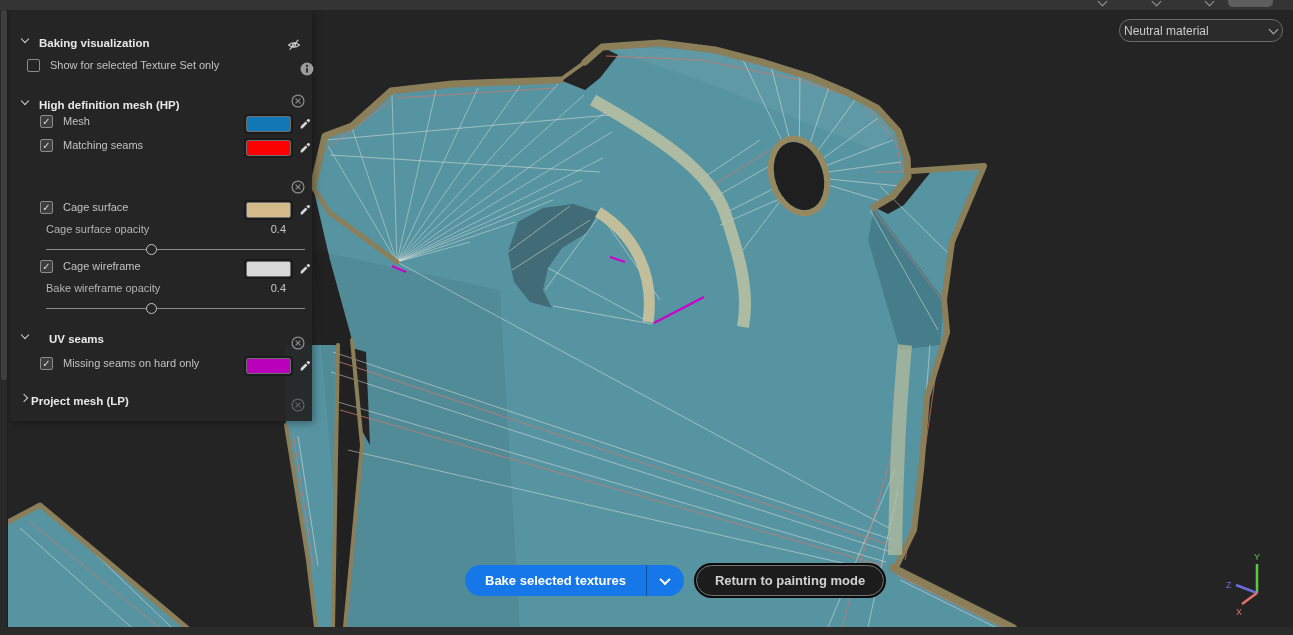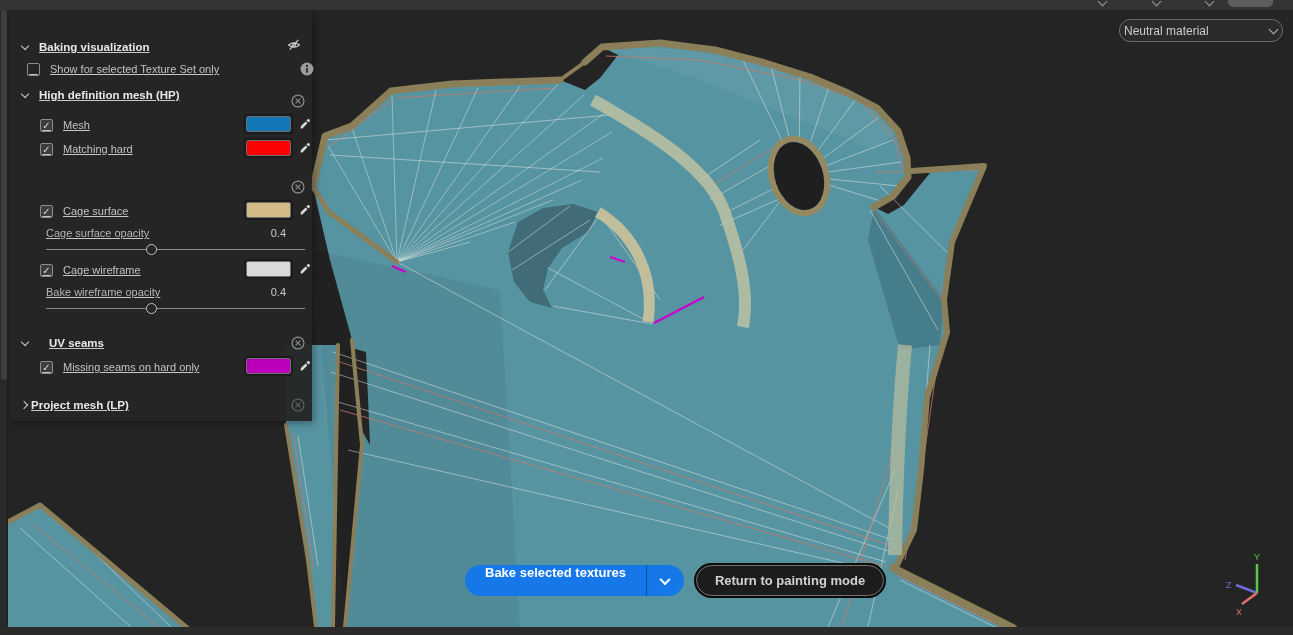--- a/index.html
+++ b/index.html
@@ -10,21 +10,21 @@
   .topbar{position:absolute;left:0;top:0;width:1293px;height:10px;background:#343434;z-index:6;overflow:hidden;}
   .bottombar{position:absolute;left:0;top:627px;width:1293px;height:8px;background:#2b2b2b;z-index:6;}
   .vscroll{position:absolute;left:0;top:10px;width:8px;height:617px;background:#292929;border-right:1px solid #1e1e1e;z-index:6;}
   .vscroll .thumb{position:absolute;left:1px;top:0;width:6px;height:370px;background:#3e3e3e;border-radius:3px;}
   .tb-chev{position:absolute;top:-3px;width:9px;height:9px;}
   .tb-chev:after{content:"";position:absolute;left:1px;top:1px;width:6px;height:6px;border-right:1.5px solid #9a9a9a;border-bottom:1.5px solid #9a9a9a;transform:rotate(45deg);}
   .tb-pill{position:absolute;top:-6px;left:1228px;width:45px;height:13px;background:#5e5e5e;border-radius:5px;}
   
   .panel{position:absolute;left:10px;top:10px;width:302px;height:411px;background:rgba(37,37,37,0.96);
          z-index:4;color:#c6c6c6;font-size:11px;box-shadow:2px 2px 8px rgba(0,0,0,.35);}
-  .prow{position:absolute;left:0;right:0;height:20px;display:flex;align-items:center;text-decoration:underline;}
+  .prow{position:absolute;left:0;right:0;height:20px;display:flex;}
   .sec-title{font-weight:bold;color:#e8e8e8;font-size:11.5px;}
   .lbl{color:#c2c2c2;}
   .dim{color:#b5b5b5;}
   .chev{display:inline-block;width:7px;height:7px;position:relative;}
   .chev:after{content:"";position:absolute;left:0;top:0;width:5px;height:5px;border-right:1.4px solid #cfcfcf;border-bottom:1.4px solid #cfcfcf;}
   .chev.down:after{transform:rotate(45deg);top:-1px;}
   .chev.right:after{transform:rotate(-45deg);left:-1px;}
   .cbx{width:13px;height:13px;border:1px solid #8c8c8c;border-radius:2px;background:transparent;
        display:flex;align-items:center;justify-content:center;font-size:10px;color:transparent;flex:0 0 13px;}
   .cbx.checked{background:#3d3d3d;color:#dcdcdc;}
@@ -33,21 +33,21 @@
   .slider{position:absolute;left:36px;right:7px;height:12px;}
   .slider .track{position:absolute;left:0;right:0;top:5px;height:1px;background:#8a8a8a;}
   .slider .handle{position:absolute;top:0;width:11px;height:11px;border-radius:50%;background:#262626;border:1.5px solid #c4c4c4;}
   .valtxt{position:absolute;right:26px;color:#c8c8c8;}
   
   .matdrop{position:absolute;left:1119px;top:19px;width:164px;height:23px;background:#2b2b2b;border:1px solid #6a6a6a;
            border-radius:11px;z-index:5;display:flex;align-items:center;padding:0 4px;color:#cccccc;font-size:12px;}
   .matdrop .dchev{margin-left:auto;width:9px;height:9px;position:relative;}
   .matdrop .dchev:after{content:"";position:absolute;left:1px;top:0;width:6px;height:6px;border-right:1.6px solid #b5b5b5;border-bottom:1.6px solid #b5b5b5;transform:rotate(45deg);}
   .btnrow{position:absolute;left:465px;top:565px;height:31px;z-index:5;display:flex;align-items:stretch;}
-  .bake{display:flex;align-items:flex-start;background:#1677e8;border-radius:16px 0 0 16px;color:#fff;
+  .bake{display:flex;align-items:center;background:#1677e8;border-radius:16px 0 0 16px;color:#fff;
         font-size:13px;font-weight:bold;padding:0 20px;}
   .bakechev{display:flex;align-items:center;justify-content:center;background:#1677e8;border-radius:0 16px 16px 0;
             border-left:1px solid rgba(0,0,0,0.35);width:38px;}
   .bakechev i{display:block;width:8px;height:8px;border-right:2px solid #fff;border-bottom:2px solid #fff;transform:rotate(45deg) translate(-1px,-1px);}
   .returnbtn{margin-left:12px;display:flex;align-items:center;background:#1c1c1c;border:1.5px solid #747474;
              box-shadow:0 0 0 2px #0a0a0a;border-radius:16px;color:#d2d2d2;font-size:13px;font-weight:bold;padding:0 18px;}
   .meshsvg{position:absolute;left:0;top:0;z-index:1;}
   .gizmo{position:absolute;left:1220px;top:550px;z-index:2;}
 </style>
 </head>
@@ -222,42 +222,42 @@
     <div class="prow" style="top:49px;padding-left:17px;gap:10px">
       <span class="cbx">✓</span>
       <span class="lbl">Show for selected Texture Set only</span>
     </div>
     <svg class="icon13" style="left:290px;top:52px" width="13" height="13" viewBox="0 0 13 13">
       <circle cx="6.5" cy="6.5" r="6" fill="#9b9b9b"></circle>
       <circle cx="6.5" cy="3.6" r="1" fill="#242424"></circle>
       <rect x="5.7" y="5.4" width="1.6" height="4.6" rx="0.8" fill="#242424"></rect>
     </svg>
 
-    <div class="prow" style="top:75px;padding-left:12px;gap:10px">
+    <div class="prow" style="top:89px;padding-left:12px;gap:10px">
       <span class="chev down"></span>
       <span class="sec-title">High definition mesh (HP)</span>
     </div>
     <svg class="icon13" style="left:281px;top:84px" width="13" height="13" viewBox="0 0 13 13">
       <circle cx="6.5" cy="6.5" r="5.5" fill="none" stroke="#8a8a8a" stroke-width="1.2"></circle>
       <line x1="4.3" y1="4.3" x2="8.7" y2="8.7" stroke="#8a8a8a" stroke-width="1.2"></line>
       <line x1="8.7" y1="4.3" x2="4.3" y2="8.7" stroke="#8a8a8a" stroke-width="1.2"></line>
     </svg>
 
     <div class="prow" style="top:105px;padding-left:30px;gap:10px">
       <span class="cbx checked">✓</span>
       <span class="lbl">Mesh</span>
     </div>
     <div class="swatch" style="left: 236px; top: 106px; background: rgb(17, 119, 181);"></div>
     <svg class="icon13" style="left:288px;top:106px" width="13" height="13" viewBox="0 0 13 13">
       <path d="M2.5 9.5 L7 5 l1.8 1.8 L4.3 11.3 q-.9.4-1.8.2 -.2-.9.2-1.8Z M7.8 4.2 l1.1-1.1 a1.35 1.35 0 0 1 1.9 1.9 L9.7 6.1 Z" fill="#d8d8d8"></path>
     </svg>
 
     <div class="prow" style="top:129px;padding-left:30px;gap:10px">
       <span class="cbx checked">✓</span>
-      <span class="lbl">Matching hard</span>
+      <span class="lbl">Matching seams</span>
     </div>
     <div class="swatch" style="left: 236px; top: 130px; background: rgb(251, 1, 0);"></div>
     <svg class="icon13" style="left:288px;top:130px" width="13" height="13" viewBox="0 0 13 13">
       <path d="M2.5 9.5 L7 5 l1.8 1.8 L4.3 11.3 q-.9.4-1.8.2 -.2-.9.2-1.8Z M7.8 4.2 l1.1-1.1 a1.35 1.35 0 0 1 1.9 1.9 L9.7 6.1 Z" fill="#d8d8d8"></path>
     </svg>
 
     <svg class="icon13" style="left:281px;top:170px" width="13" height="13" viewBox="0 0 13 13">
       <circle cx="6.5" cy="6.5" r="5.5" fill="none" stroke="#8a8a8a" stroke-width="1.2"></circle>
       <line x1="4.3" y1="4.3" x2="8.7" y2="8.7" stroke="#8a8a8a" stroke-width="1.2"></line>
       <line x1="8.7" y1="4.3" x2="4.3" y2="8.7" stroke="#8a8a8a" stroke-width="1.2"></line>

